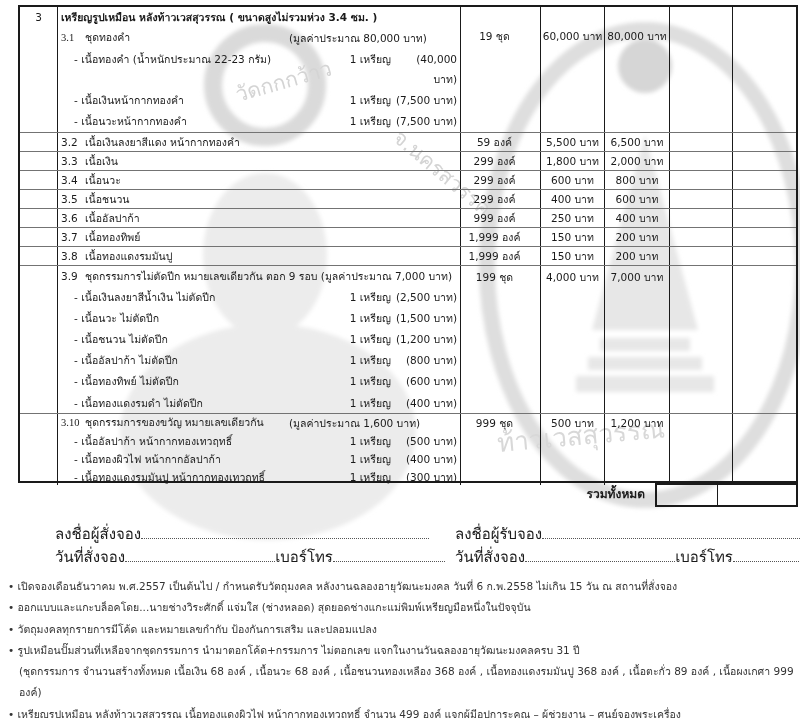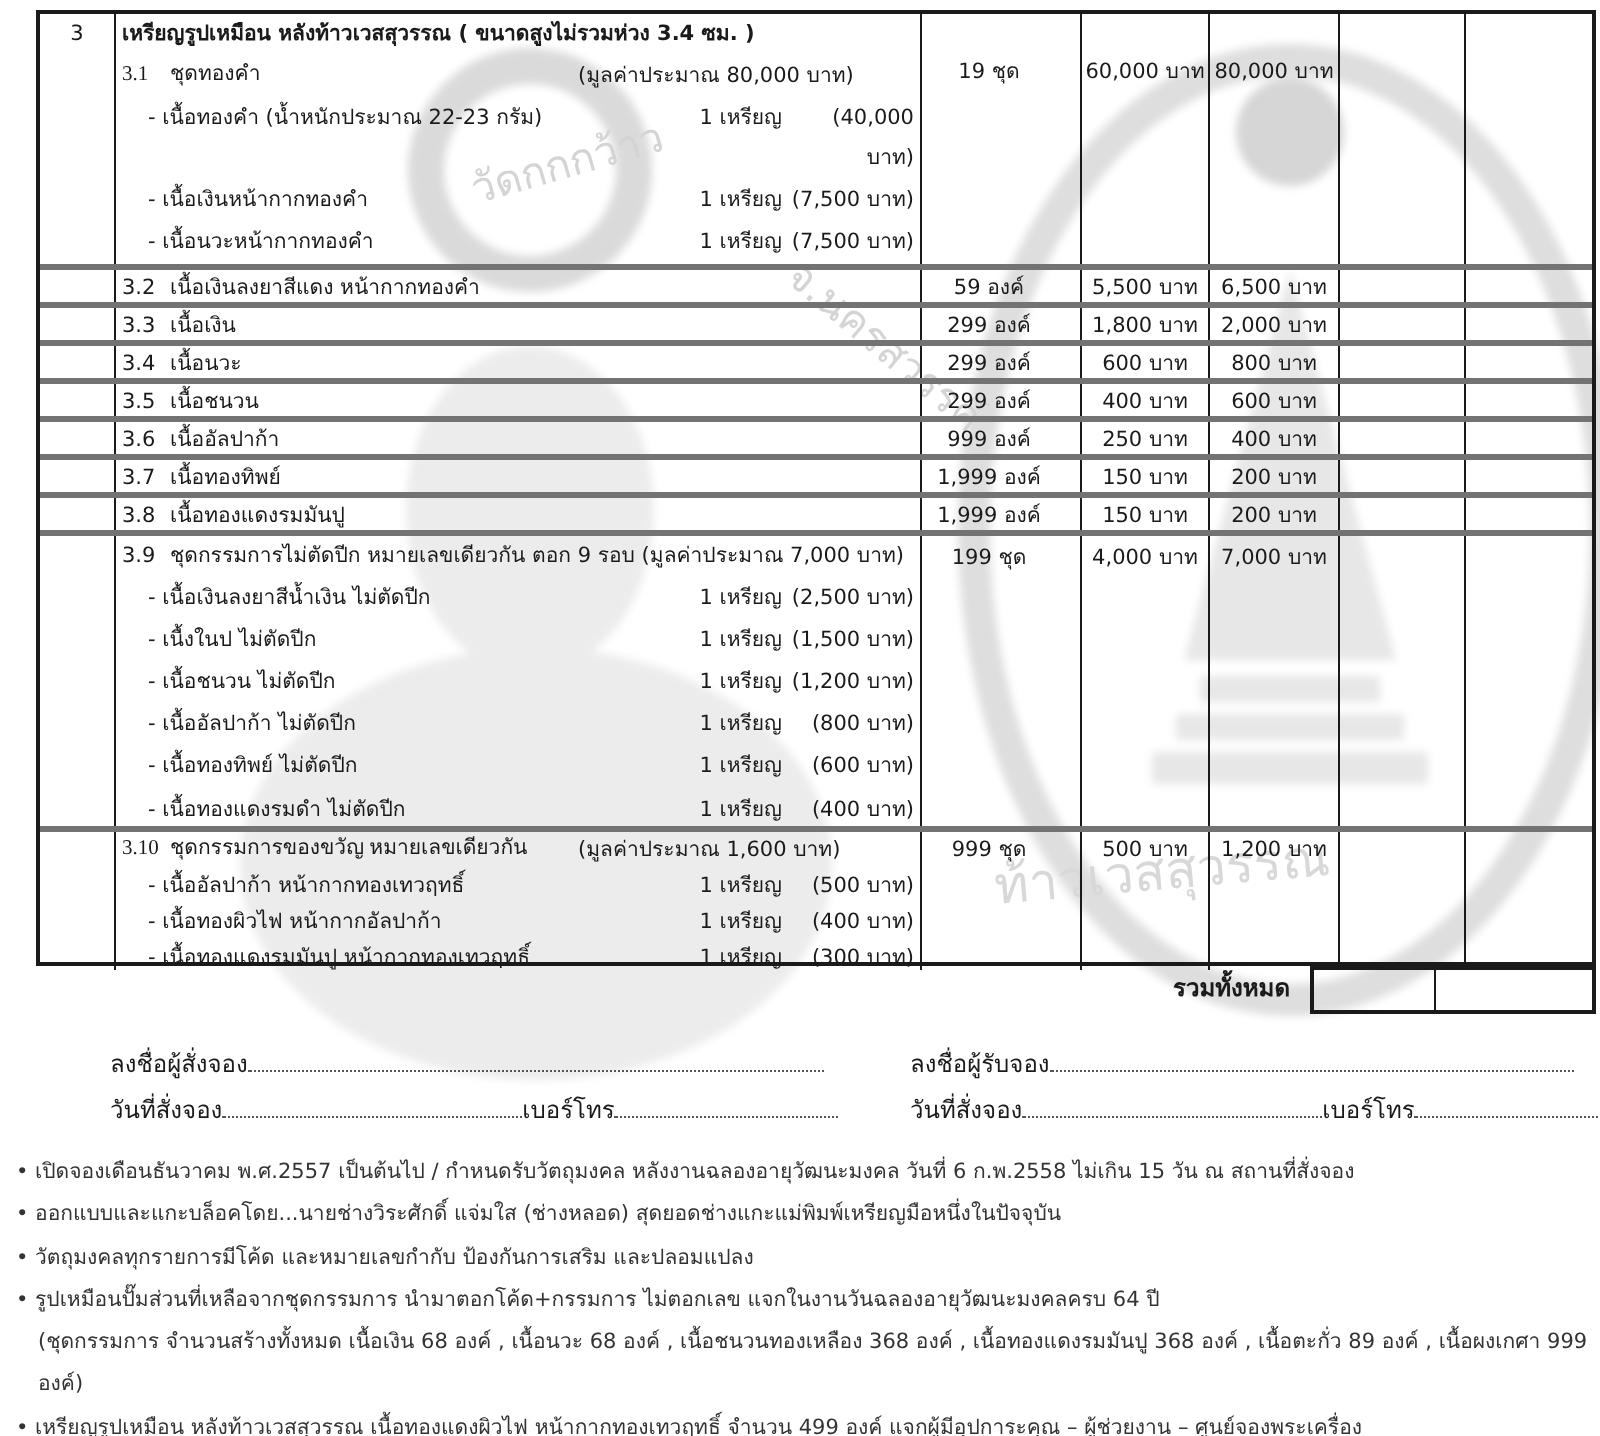--- a/index.html
+++ b/index.html
@@ -4,21 +4,21 @@
 <style>
   html,body{margin:0;padding:0;background:#ffffff;}
   .page{position:relative;width:800px;height:718px;overflow:hidden;background:#fff;
         font-family:"DejaVu Sans","Liberation Sans",sans-serif;color:#1a1a1a;}
   .wm{position:absolute;left:0;top:0;z-index:0;}
   .fg{position:relative;z-index:1;}
 
   
   .tbl{position:absolute;left:18px;top:5px;width:780px;height:478px;
        border:2px solid #1a1a1a;box-sizing:border-box;font-size:10.5px;display:flex;flex-direction:column;}
-  .rg{display:flex;border-top:3px solid #737373;box-sizing:border-box;}
+  .rg{display:flex;border-top:1px solid #737373;box-sizing:border-box;}
   .rg.first{border-top:none;}
   .c{box-sizing:border-box;border-left:1px solid #1a1a1a;text-align:center;overflow:hidden;}
   .c:first-child{border-left:none;}
   .c1{width:37px;}.c2{width:403px;text-align:left;padding:0 3px;}
   .c3{width:68px;}.c4{width:64px;margin-left:12px;}.c5{width:65px;}.c6{width:63px;}.c7{flex:1;}
   .h125{height:125px;line-height:20.8px;}
   .h19{height:19px;line-height:19px;}
   .h148{height:148px;line-height:21.1px;}
   .h72{height:72px;line-height:18px;}
   .pt22{padding-top:22px;line-height:14px;}
@@ -36,21 +36,21 @@
 
   
   .total-row{position:absolute;left:18px;top:483px;width:780px;height:24px;display:flex;font-size:12px;}
   .total-spacer{flex:1;text-align:right;padding-right:10px;line-height:22px;font-weight:bold;}
   .total-box{width:143px;border:2px solid #1a1a1a;box-sizing:border-box;display:flex;}
   .tcell{box-sizing:border-box;height:100%;}
   .tcell.a{width:61px;border-right:1.5px solid #1a1a1a;}
   .tcell.b{flex:1;}
 
   
-  .sig{position:absolute;font-size:12px;white-space:nowrap;}
+  .sig{position:absolute;font-size:15px;white-space:nowrap;}
   .dots{display:inline-block;border-bottom:1.2px dotted #555;height:11px;vertical-align:baseline;}
 
   
   .notes{position:absolute;left:8px;top:576px;width:788px;font-size:10.5px;color:#333;line-height:21.3px;}
   .fn::before{content:"• ";}
   .fn-sub{padding-left:11px;}
 </style>
 </head>
 <body>
 
@@ -187,21 +187,21 @@
       <div class="rg h148">
         <div class="c c1"></div>
         <div class="c c2">
           <div><span class="code">3.9</span><span>ชุดกรรมการไม่ตัดปีก หมายเลขเดียวกัน ตอก 9 รอบ (มูลค่าประมาณ 7,000 บาท)</span></div>
           <div class="sub">
               <span class="nm">- เนื้อเงินลงยาสีน้ำเงิน ไม่ตัดปีก</span>
               <span class="q">1 เหรียญ</span>
               <span class="p">(2,500 บาท)</span>
             </div>
           <div class="sub">
-              <span class="nm">- เนื้งในป ไม่ตัดปีก</span>
+              <span class="nm">- เนื้อนวะ ไม่ตัดปีก</span>
               <span class="q">1 เหรียญ</span>
               <span class="p">(1,500 บาท)</span>
             </div>
           <div class="sub">
               <span class="nm">- เนื้อชนวน ไม่ตัดปีก</span>
               <span class="q">1 เหรียญ</span>
               <span class="p">(1,200 บาท)</span>
             </div>
           <div class="sub">
               <span class="nm">- เนื้ออัลปาก้า ไม่ตัดปีก</span>
@@ -276,19 +276,19 @@
       <span>ลงชื่อผู้รับจอง</span><span class="dots" style="width:262px;"></span>
     </div>
     <div class="sig" style="left:455px;top:545px;">
       <span>วันที่สั่งจอง</span><span class="dots" style="width:150px;"></span><span>เบอร์โทร</span><span class="dots" style="width:112px;"></span>
     </div>
 
     <div class="notes">
       <div class="fn">เปิดจองเดือนธันวาคม พ.ศ.2557 เป็นต้นไป / กำหนดรับวัตถุมงคล หลังงานฉลองอายุวัฒนะมงคล วันที่ 6 ก.พ.2558 ไม่เกิน 15 วัน ณ สถานที่สั่งจอง</div>
       <div class="fn">ออกแบบและแกะบล็อคโดย...นายช่างวิระศักดิ์ แจ่มใส (ช่างหลอด) สุดยอดช่างแกะแม่พิมพ์เหรียญมือหนึ่งในปัจจุบัน</div>
       <div class="fn">วัตถุมงคลทุกรายการมีโค้ด และหมายเลขกำกับ ป้องกันการเสริม และปลอมแปลง</div>
-      <div class="fn">รูปเหมือนปั๊มส่วนที่เหลือจากชุดกรรมการ นำมาตอกโค้ด+กรรมการ ไม่ตอกเลข แจกในงานวันฉลองอายุวัฒนะมงคลครบ 64 ปี</div>
+      <div class="fn">รูปเหมือนปั๊มส่วนที่เหลือจากชุดกรรมการ นำมาตอกโค้ด+กรรมการ ไม่ตอกเลข แจกในงานวันฉลองอายุวัฒนะมงคลครบ 31 ปี</div>
       <div class="fn-sub">(ชุดกรรมการ จำนวนสร้างทั้งหมด เนื้อเงิน 68 องค์ , เนื้อนวะ 68 องค์ , เนื้อชนวนทองเหลือง 368 องค์ , เนื้อทองแดงรมมันปู 368 องค์ , เนื้อตะกั่ว 89 องค์ , เนื้อผงเกศา 999 องค์)</div>
       <div class="fn">เหรียญรูปเหมือน หลังท้าวเวสสุวรรณ เนื้อทองแดงผิวไฟ หน้ากากทองเทวฤทธิ์ จำนวน 499 องค์ แจกผู้มีอุปการะคุณ – ผู้ช่วยงาน – ศูนย์จองพระเครื่อง</div>
     </div>
 
   </div>
 </div>
 
 </body></html>

